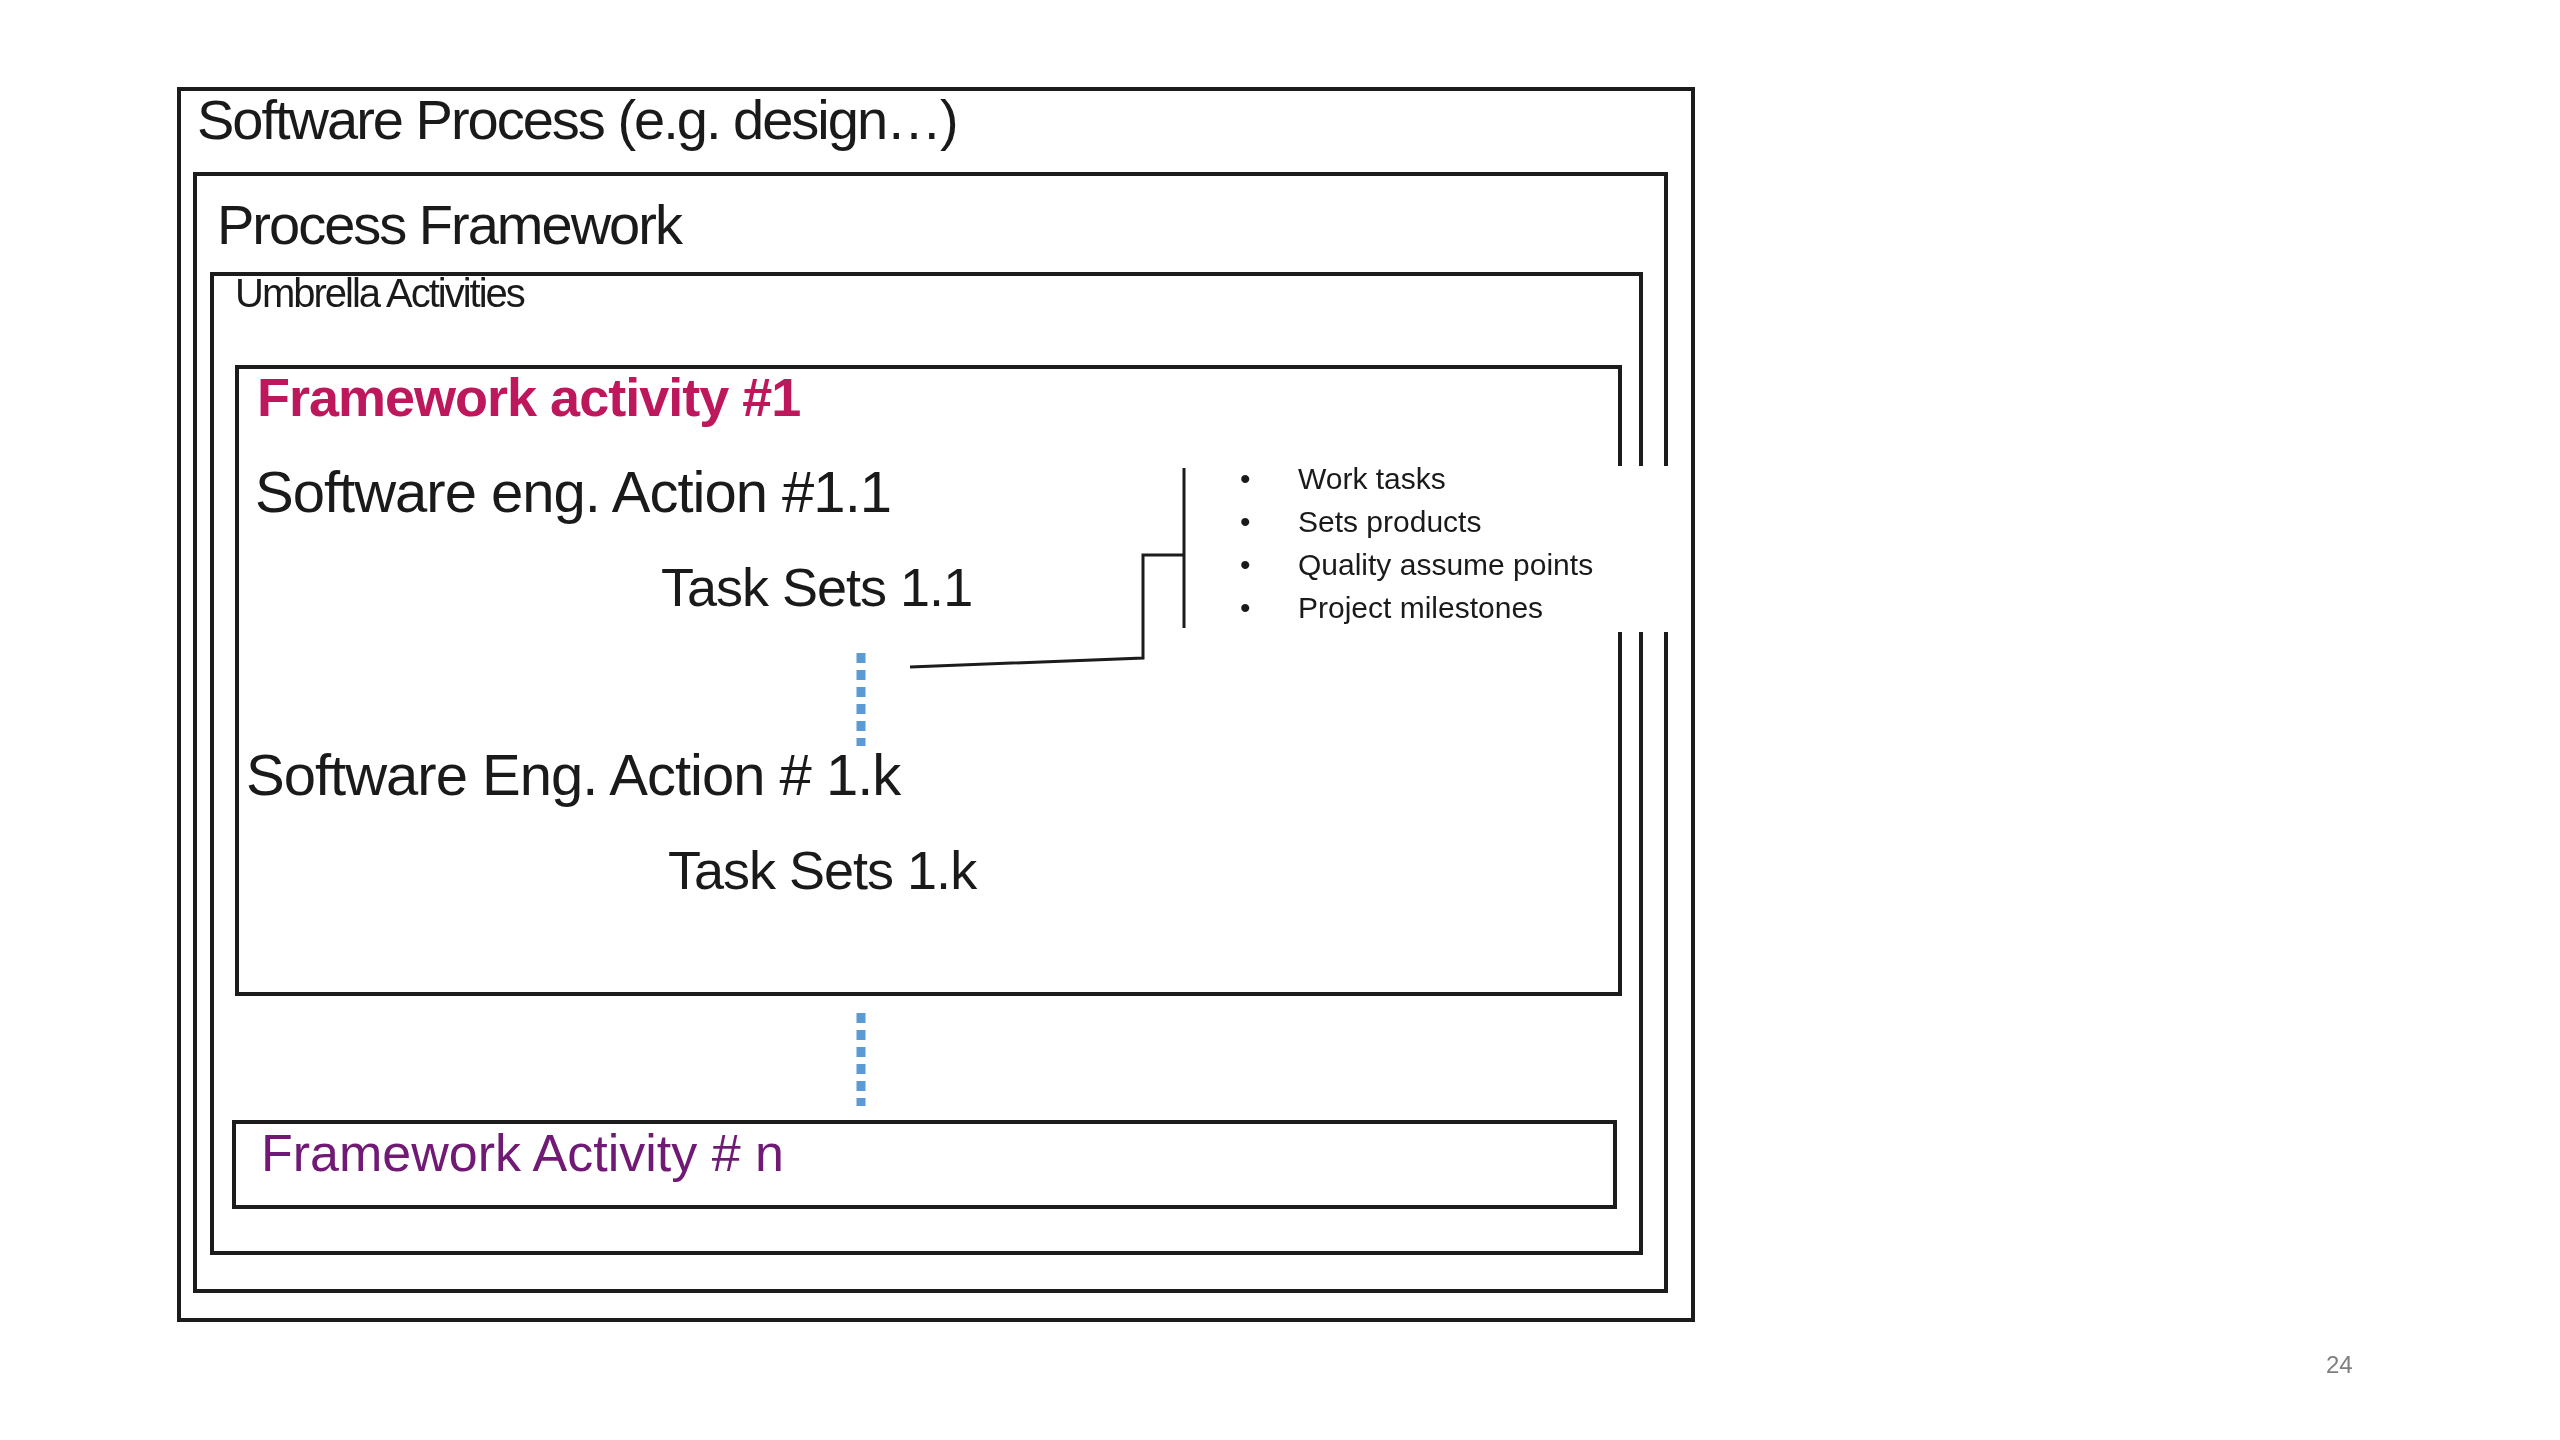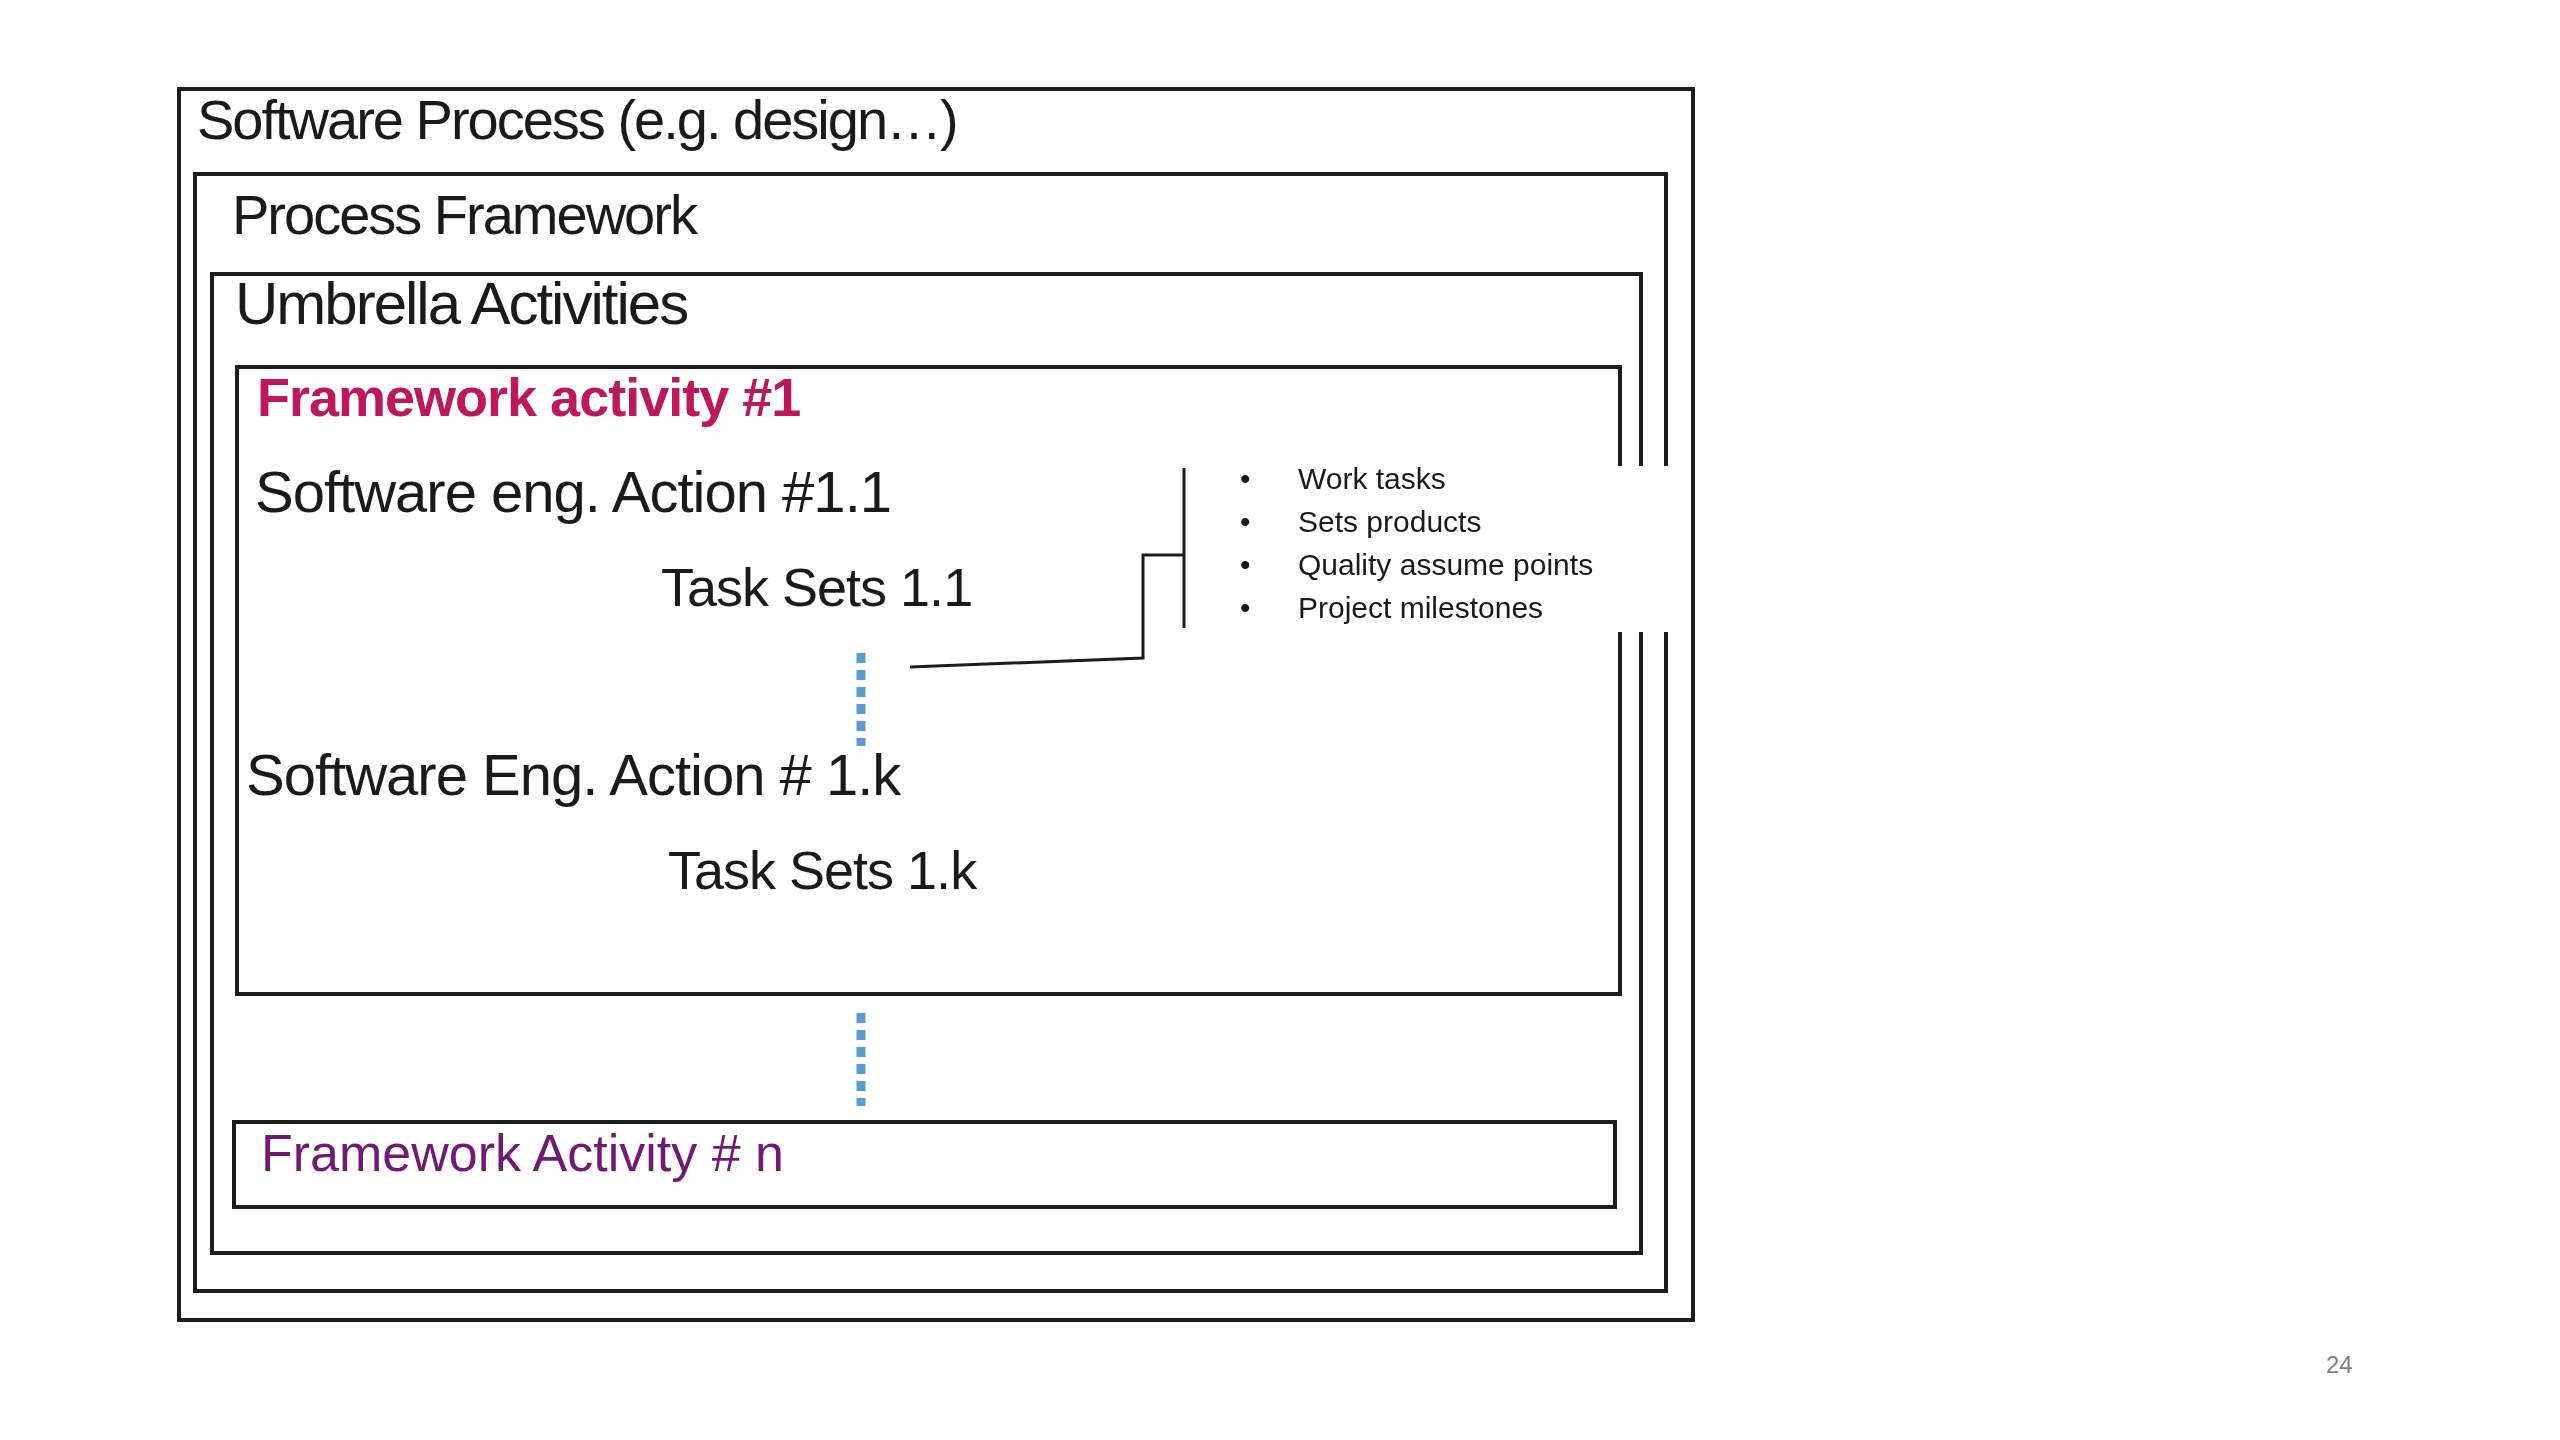--- a/index.html
+++ b/index.html
@@ -30,22 +30,22 @@
   #fwn-box        { left: 232px; top: 1120px; width: 1385px; height: 89px;  }
 
   .label {
     position: absolute;
     color: #1a1a1a;
     white-space: nowrap;
     line-height: 1.05;
     letter-spacing: -1px;
   }
   #title-label     { left: 197px; top: 91px;  font-size: 56px; letter-spacing: -2px; }
-  #pf-label        { left: 217px; top: 186px; font-size: 56px; letter-spacing: -2px; margin-left: 15px; }
-  #umbrella-label  { left: 235px; top: 272px; font-size: 60px; letter-spacing: -2px; }
+  #pf-label        { left: 217px; top: 196px; font-size: 56px; letter-spacing: -2px; }
+  #umbrella-label  { left: 235px; top: 272px; font-size: 40px; letter-spacing: -2px; }
   #fw1-label       { left: 257px; top: 369px; font-size: 54px; font-weight: bold; color: #be185d; }
   #action11-label  { left: 255px; top: 462px; font-size: 58px; }
   #tasksets11-label{ left: 661px; top: 559px; font-size: 54px; }
   #action1k-label  { left: 246px; top: 745px; font-size: 58px; }
   #tasksets1k-label{ left: 668px; top: 842px; font-size: 54px; text-align: center; }
   #fwn-label       { left: 261px; top: 1126px; font-size: 52px; color: #701a75; letter-spacing: 0px; }
   #page-number     { left: 2326px; top: 1352px; font-size: 24px; color: #7F7F7F; letter-spacing: 0px; }
 
   
   #callout-panel {

